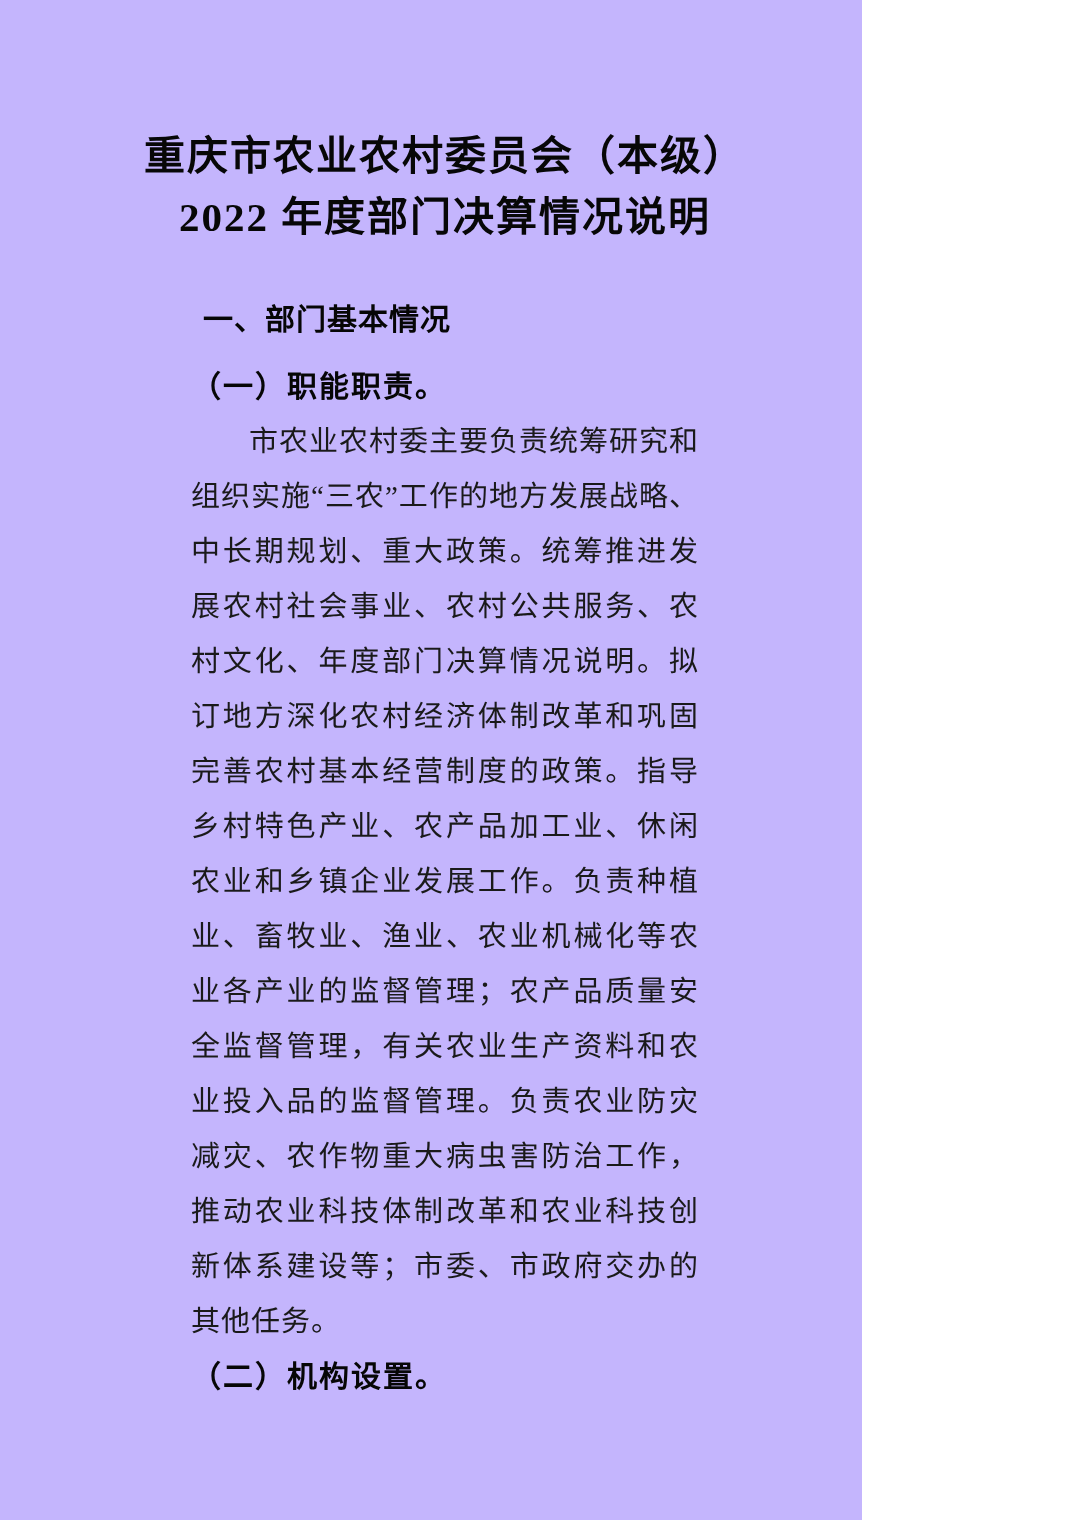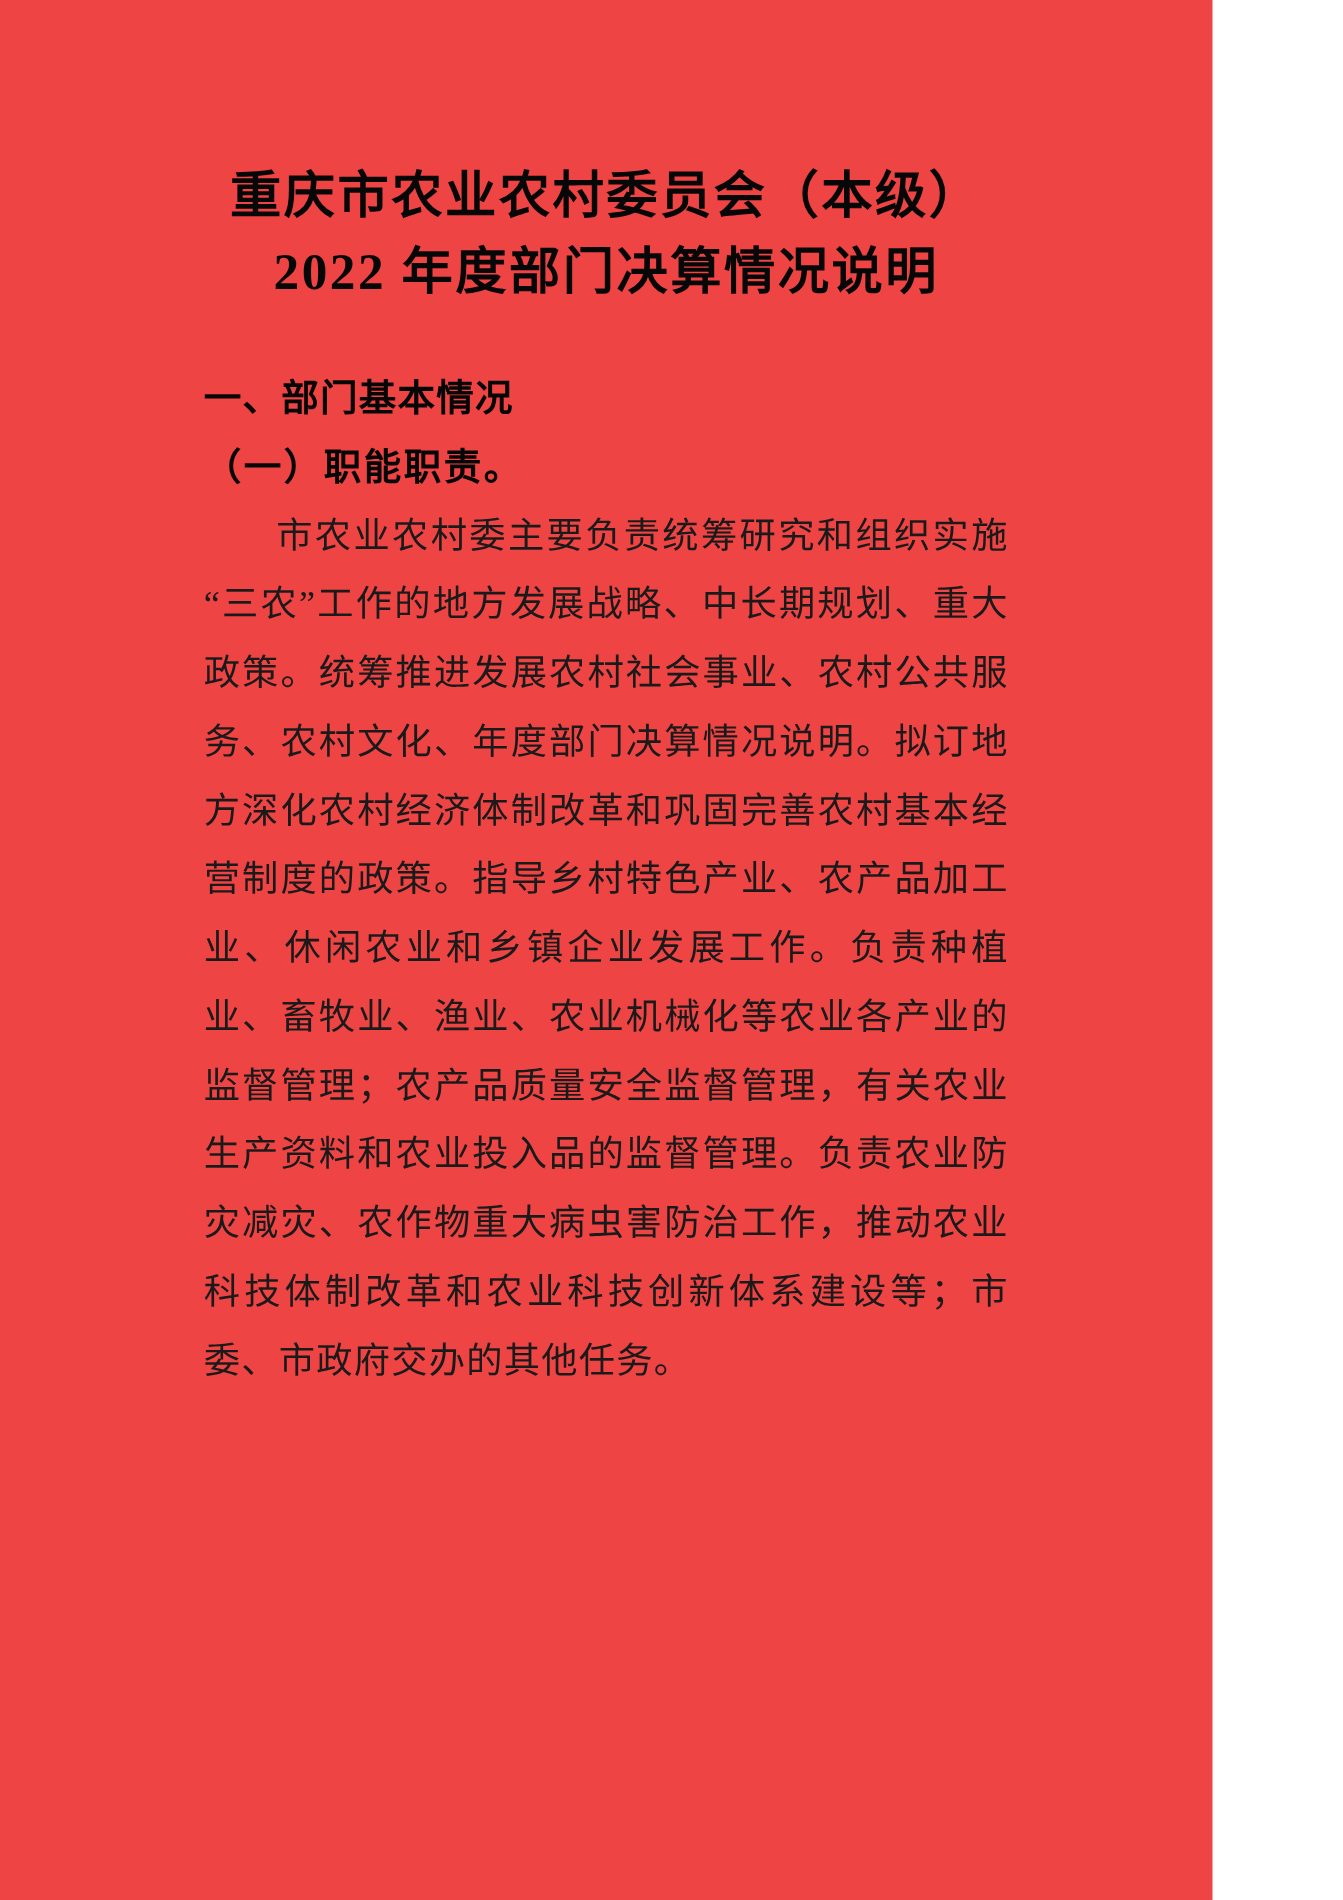--- a/index.html
+++ b/index.html
@@ -2,44 +2,45 @@
 <html lang="zh-CN"><head>
 <meta charset="utf-8">
 <style>
   html, body {
     margin: 0;
     padding: 0;
     background: #ffffff;
   }
   .page {
     position: relative;
-    width: 970px;
+    width: 862px;
     height: 1520px;
-    background: #ef4444;
+    background: #c4b5fd;
     overflow: hidden;
     box-sizing: border-box;
     color: #000000;
+    padding-left: 28px;
   }
   .doc-title {
     margin: 0;
     padding-top: 126px;
     text-align: center;
     font-family: "Liberation Serif", "DejaVu Serif", serif;
     font-weight: bold;
     font-size: 41px;
     line-height: 61px;
     letter-spacing: 2px;
     color: #070707;
   }
   .content {
     padding: 0 163px;
     margin-top: 44px;
   }
   .h1 {
-    margin: 0;
+    margin: 12px;
     font-family: "DejaVu Sans", "Liberation Sans", sans-serif;
     font-weight: bold;
     font-size: 30px;
     line-height: 55px;
     letter-spacing: 1px;
     color: #060606;
   }
   .h2 {
     margin: 0;
     font-family: Liberation Serif, serif;
@@ -72,15 +73,16 @@
     <div>2022 年度部门决算情况说明</div>
   </div>
 
   <div class="content">
     <div class="h1">一、部门基本情况</div>
 
     <div class="h2">（一）职能职责。</div>
 
     <p class="para">市农业农村委主要负责统筹研究和组织实施“三农”工作的地方发展战略、中长期规划、重大政策。统筹推进发展农村社会事业、农村公共服务、农村文化、年度部门决算情况说明。拟订地方深化农村经济体制改革和巩固完善农村基本经营制度的政策。指导乡村特色产业、农产品加工业、休闲农业和乡镇企业发展工作。负责种植业、畜牧业、渔业、农业机械化等农业各产业的监督管理；农产品质量安全监督管理，有关农业生产资料和农业投入品的监督管理。负责农业防灾减灾、农作物重大病虫害防治工作，推动农业科技体制改革和农业科技创新体系建设等；市委、市政府交办的其他任务。</p>
 
+    <div class="h2">（二）机构设置。</div>
 
   </div>
 </div>
 
 </body></html>

